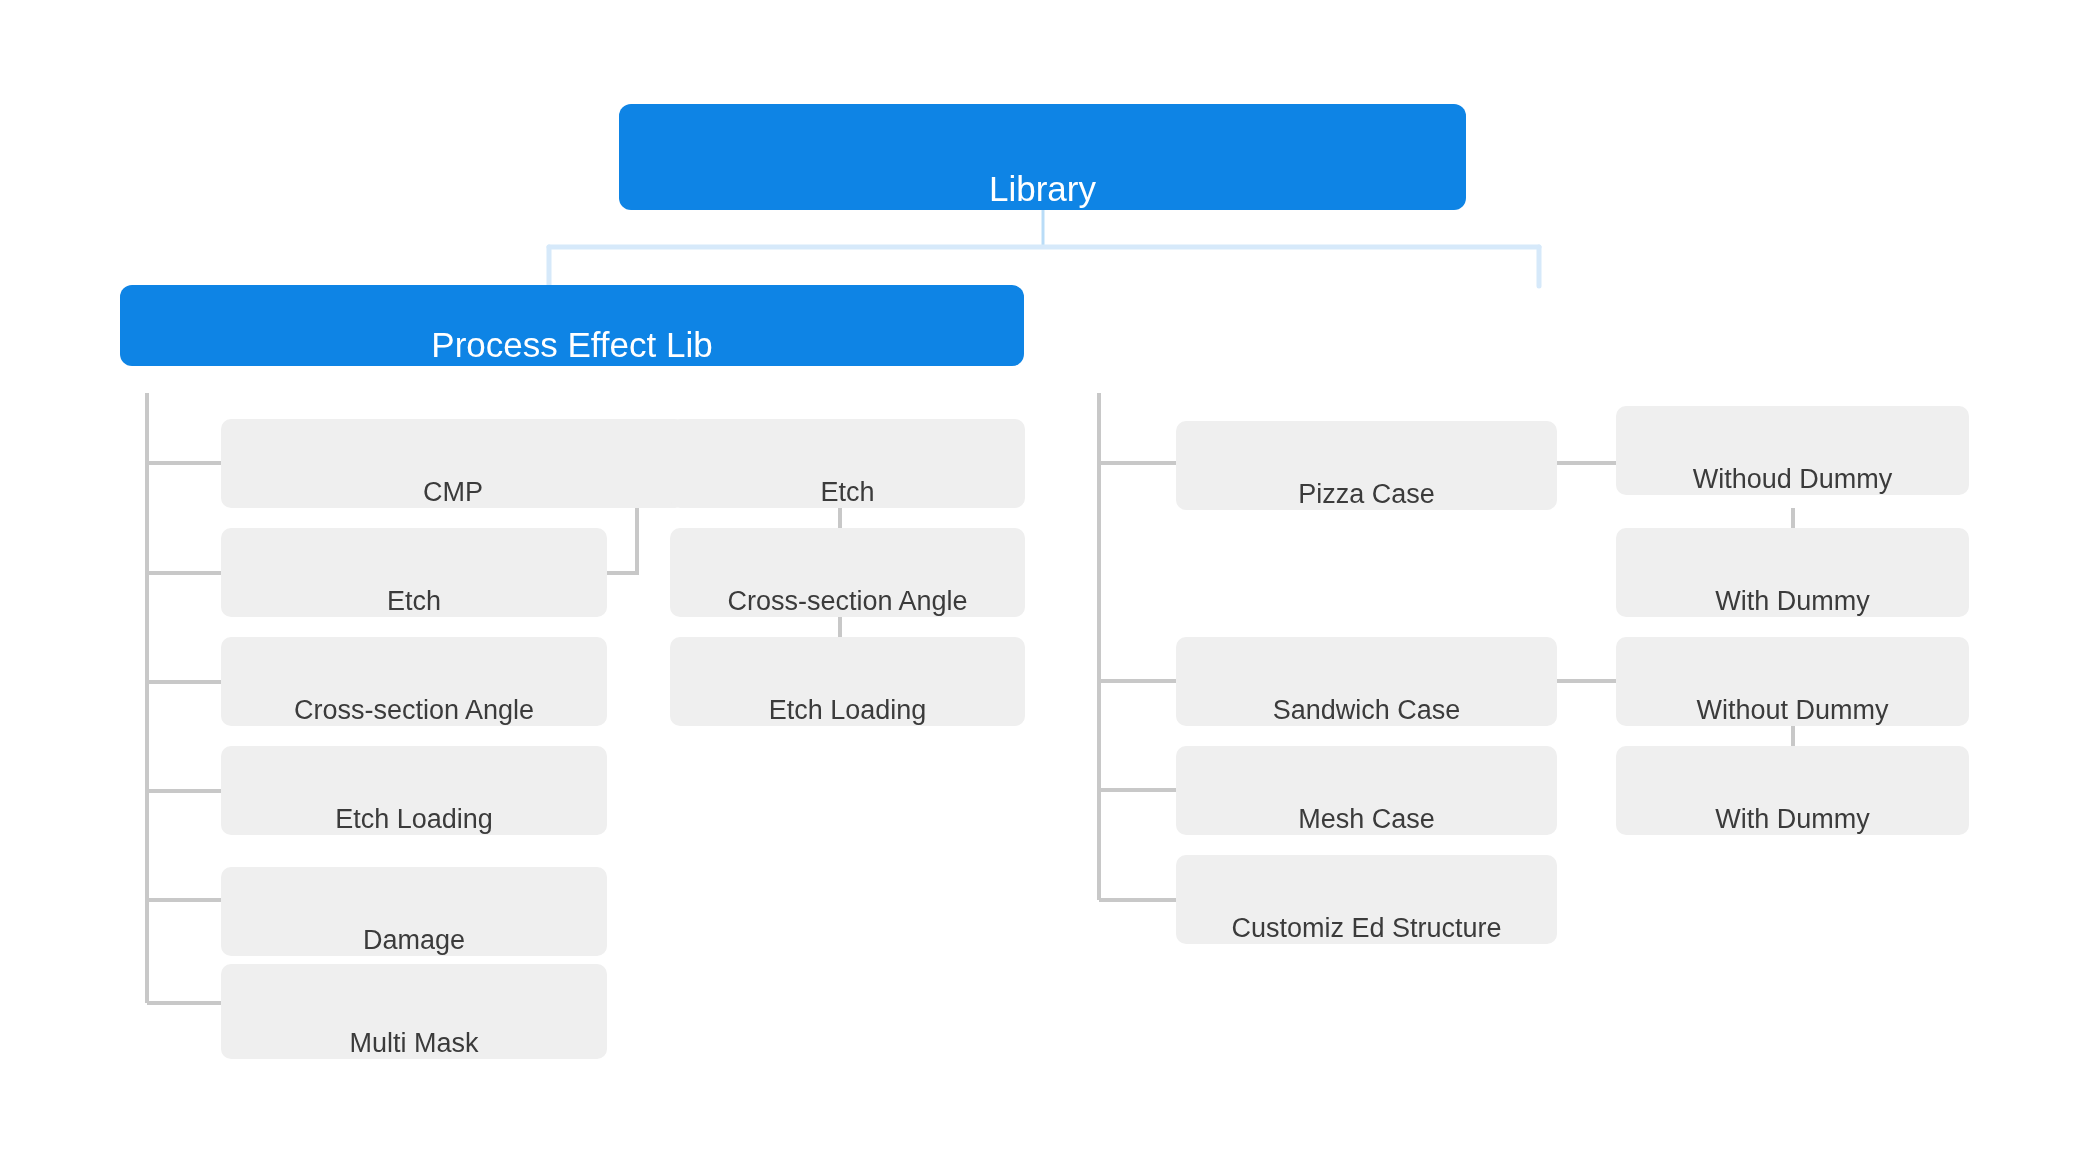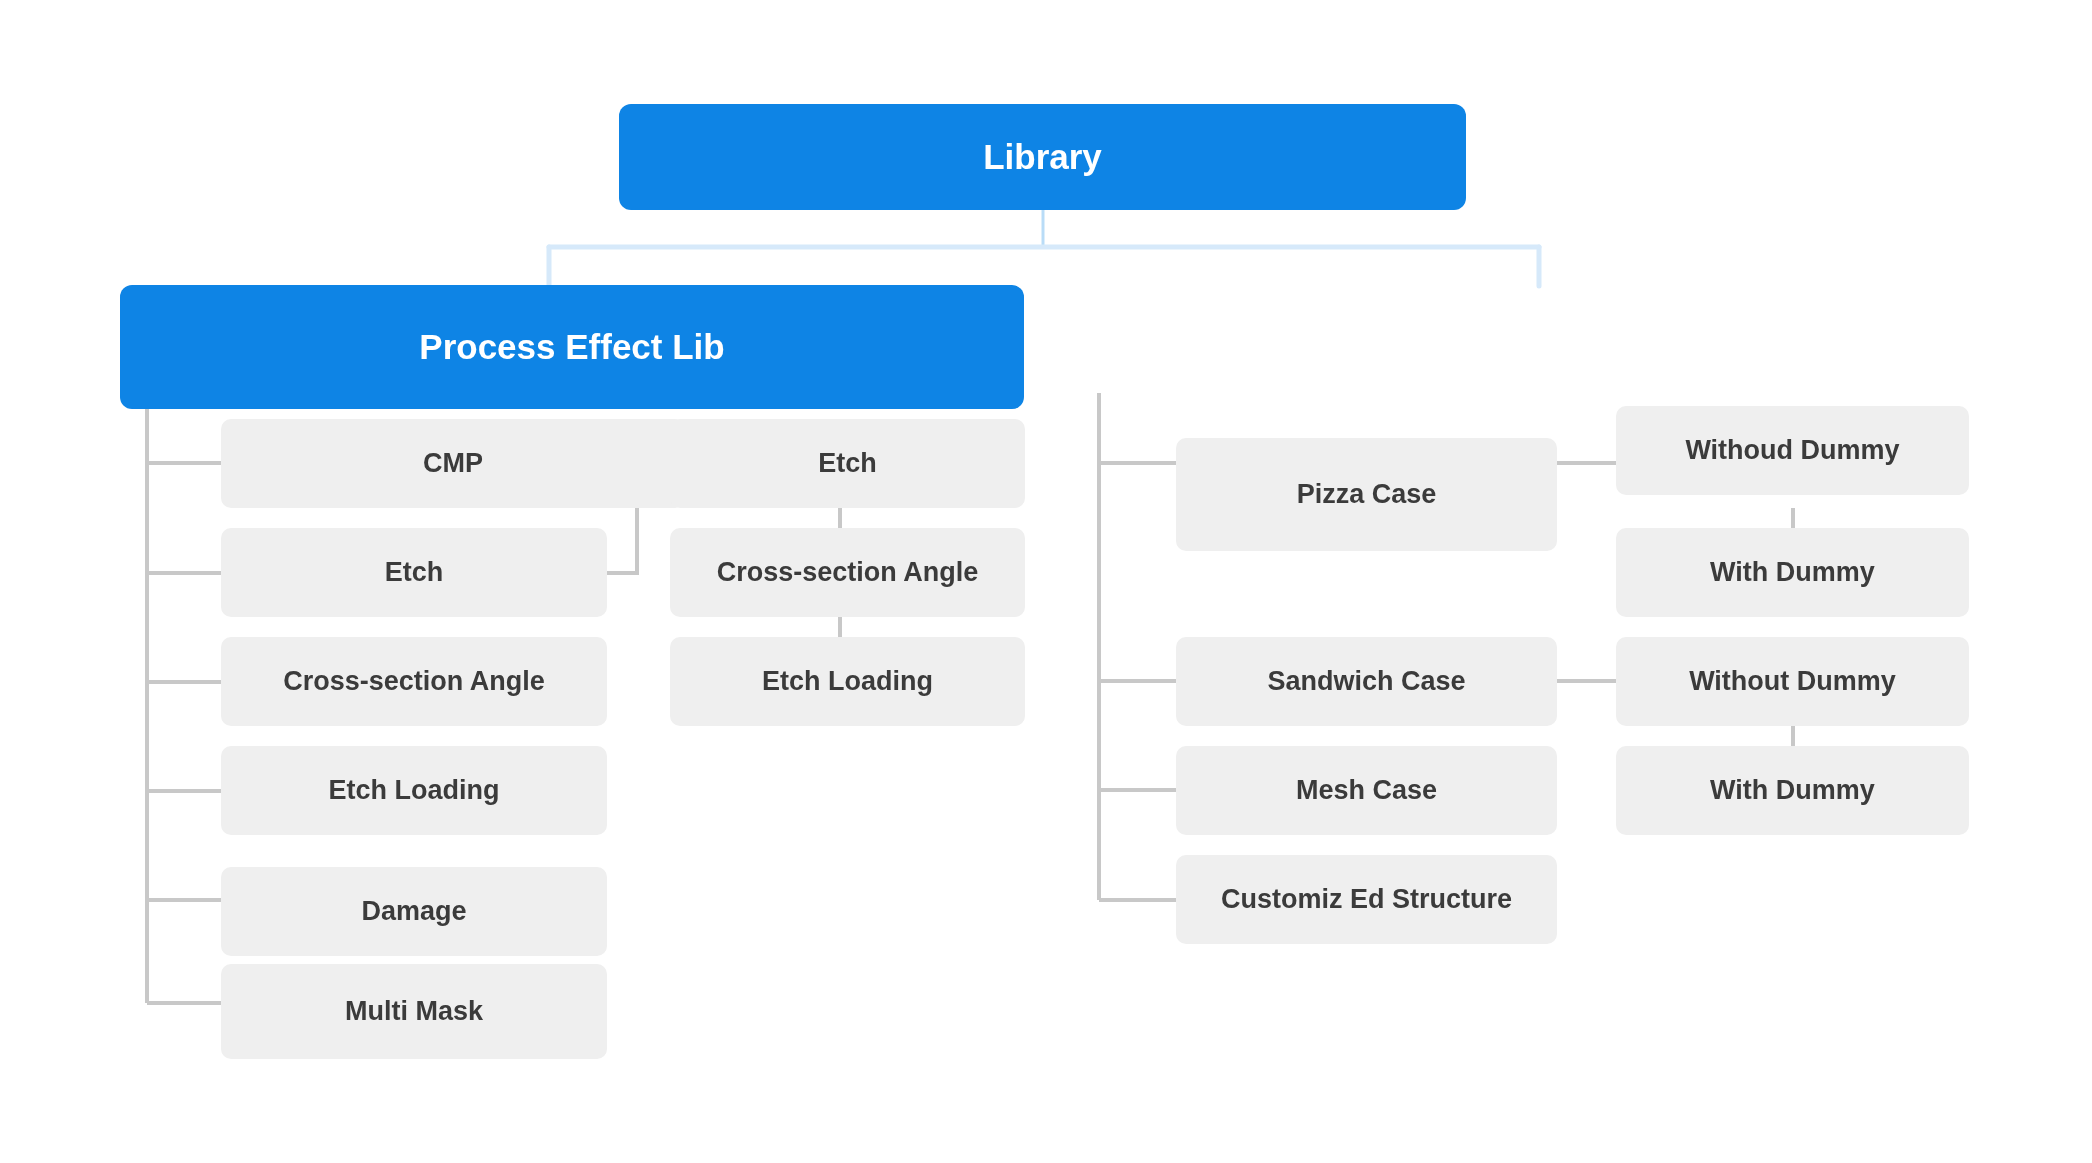--- a/index.html
+++ b/index.html
@@ -22,26 +22,25 @@
     left: 0;
     top: 0;
     width: 2092px;
     height: 1163px;
     pointer-events: none;
   }
   .node {
     position: absolute;
     box-sizing: border-box;
     display: flex;
-    align-items: center;
+    align-items: flex-end;
     justify-content: center;
     text-align: center;
     border-radius: 10px;
     line-height: 1.2;
-    font-weight: bold;
   }
   .node.root {
     background: #0e84e5;
     color: #ffffff;
     font-size: 35px;
     border-radius: 12px;
   }
   .node.lib {
     background: #0e84e5;
     color: #ffffff;
@@ -103,21 +102,21 @@
       <path d="M1793,508 L1793,528" stroke="#c8c8c8" stroke-width="4" fill="none"></path>
       <path d="M1557,681 L1616,681" stroke="#c8c8c8" stroke-width="4" fill="none"></path>
       <path d="M1793,726 L1793,746" stroke="#c8c8c8" stroke-width="4" fill="none"></path>
     </g>
   </svg>
 
   <div class="node root" style="left:619px; top:104px; width:847px; height:106px;">
     <span class="node-label">Library</span>
   </div>
 
-  <div class="node lib" style="left:120px; top:285px; width:904px; height:124px;">
+  <div class="node lib" style="left:120px; top:285px; width:904px; height:81px;">
     <span class="node-label">Process Effect Lib</span>
   </div>
 
 
   <div class="node leaf" style="left:221px; top:419px; width:464px; height:89px;">
     <span class="node-label">CMP</span>
   </div>
 
   <div class="node leaf" style="left:221px; top:528px; width:386px; height:89px;">
     <span class="node-label">Etch</span>
@@ -144,21 +143,21 @@
   </div>
 
   <div class="node leaf" style="left:670px; top:528px; width:355px; height:89px;">
     <span class="node-label">Cross-section Angle</span>
   </div>
 
   <div class="node leaf" style="left:670px; top:637px; width:355px; height:89px;">
     <span class="node-label">Etch Loading</span>
   </div>
 
-  <div class="node leaf" style="left:1176px; top:438px; width:381px; height:113px;">
+  <div class="node leaf" style="left:1176px; top:421px; width:381px; height:89px;">
     <span class="node-label">Pizza Case</span>
   </div>
 
   <div class="node leaf" style="left:1176px; top:637px; width:381px; height:89px;">
     <span class="node-label">Sandwich Case</span>
   </div>
 
   <div class="node leaf" style="left:1176px; top:746px; width:381px; height:89px;">
     <span class="node-label">Mesh Case</span>
   </div>

